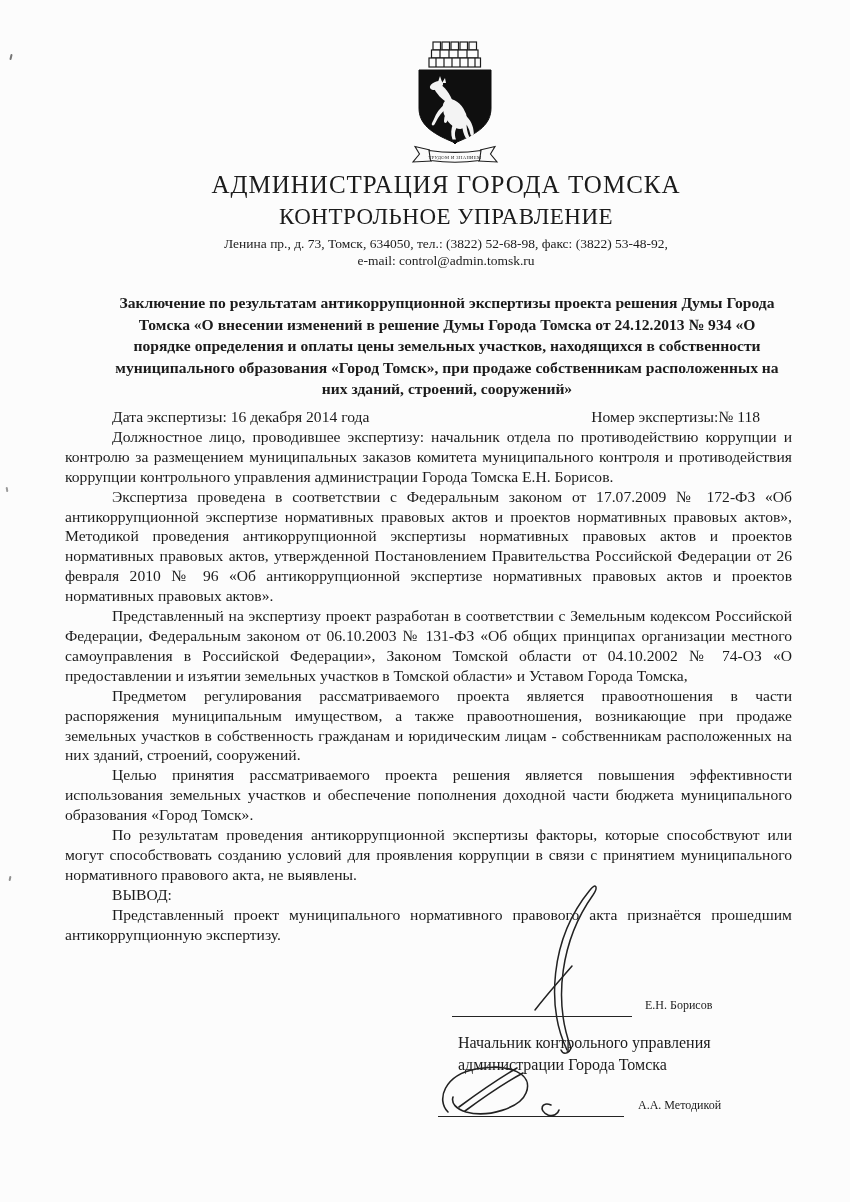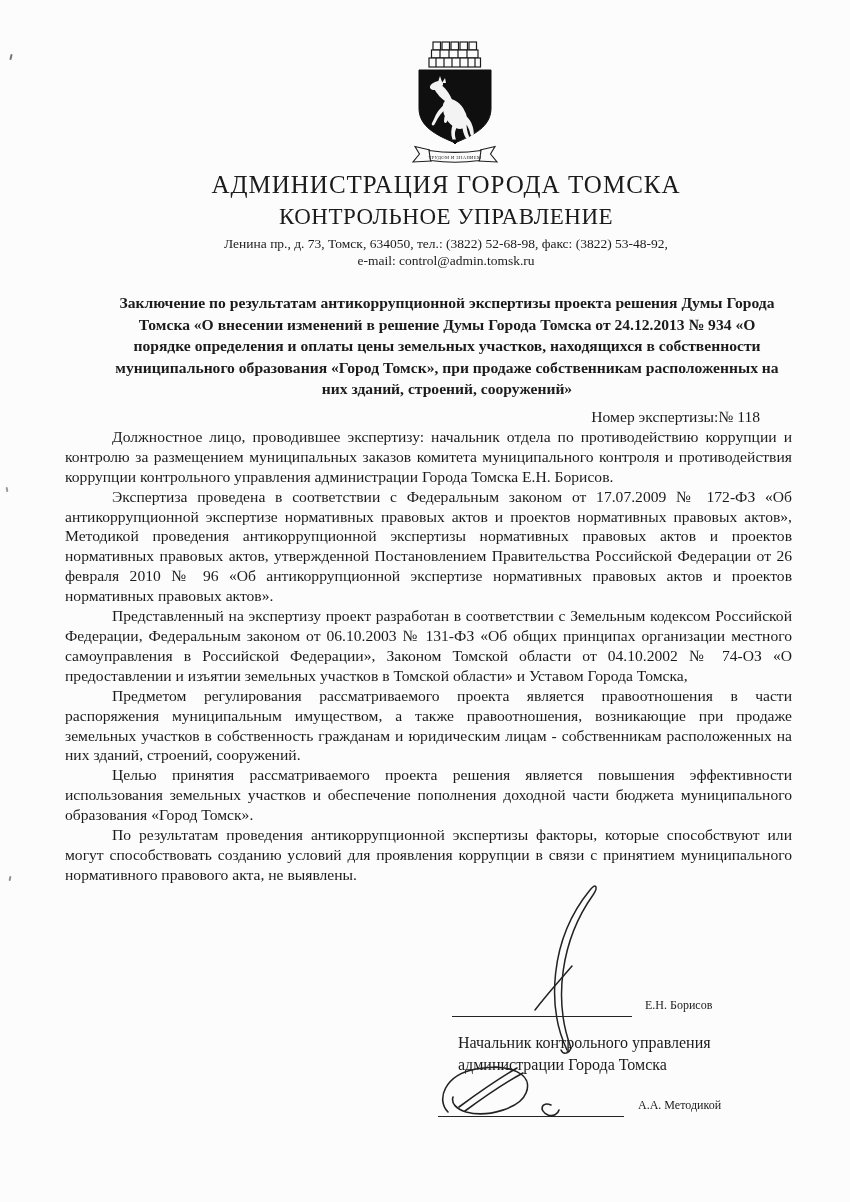--- a/index.html
+++ b/index.html
@@ -106,31 +106,34 @@
   <div class="doc-title">
     <div>Заключение по результатам антикоррупционной экспертизы проекта решения Думы Города</div>
     <div>Томска «О внесении  изменений в решение Думы Города Томска от 24.12.2013 № 934 «О</div>
     <div>порядке определения и оплаты цены земельных участков, находящихся в собственности</div>
     <div>муниципального образования «Город Томск», при продаже собственникам расположенных на</div>
     <div>них зданий, строений, сооружений»</div>
   </div>
 
   <div class="body-text">
     <div class="meta-row">
+      <span>Дата экспертизы: 16 декабря 2014 года</span>
       <span class="meta-right">
         <span>Номер экспертизы:</span>
         <span>№ 118</span>
       </span>
     </div>
     <p>Должностное лицо, проводившее экспертизу: начальник отдела по противодействию коррупции и контролю за размещением муниципальных заказов комитета муниципального контроля и противодействия коррупции контрольного управления администрации Города Томска Е.Н. Борисов.</p>
     <p>Экспертиза проведена в соответствии с Федеральным законом от 17.07.2009  № 172-ФЗ «Об антикоррупционной экспертизе нормативных правовых актов и проектов нормативных правовых актов», Методикой проведения антикоррупционной экспертизы нормативных правовых актов и проектов нормативных правовых актов, утвержденной Постановлением Правительства Российской Федерации от 26 февраля 2010  № 96 «Об антикоррупционной экспертизе нормативных правовых актов и проектов нормативных правовых актов».</p>
     <p>Представленный на экспертизу проект разработан в соответствии с Земельным кодексом Российской Федерации, Федеральным законом от 06.10.2003 № 131-ФЗ «Об общих принципах организации местного самоуправления в Российской Федерации», Законом Томской области от 04.10.2002 № 74-ОЗ «О предоставлении и изъятии земельных участков в Томской области» и Уставом Города Томска,</p>
     <p>Предметом регулирования рассматриваемого проекта является правоотношения в части распоряжения муниципальным имуществом, а также правоотношения, возникающие при  продаже земельных участков в собственность гражданам и юридическим лицам - собственникам расположенных на них зданий, строений, сооружений.</p>
     <p>Целью принятия рассматриваемого проекта решения является повышения эффективности использования земельных участков и обеспечение пополнения доходной части бюджета муниципального образования «Город Томск».</p>
     <p>По результатам проведения антикоррупционной экспертизы факторы, которые способствуют или могут способствовать созданию условий для проявления коррупции в связи с принятием муниципального нормативного правового акта, не выявлены.</p>
+    <p>ВЫВОД:</p>
+    <p>Представленный проект муниципального нормативного правового акта признаётся прошедшим антикоррупционную экспертизу.</p>
   </div>
 
   <svg class="sig-svg" style="left:493px;top:878px;" width="150" height="178" viewBox="0 0 150 178">
     <g fill="none" stroke="#222" stroke-width="1.5" stroke-linecap="round">
       <path d="M74,172 C54,130 56,62 97,12 C102,5 106,8 100,17 C68,62 60,122 78,170"></path>
       <path d="M78,170 C76,176 70,177 68,172"></path>
       <path d="M42,132 C56,114 68,101 79,88"></path>
     </g>
   </svg>
   <div class="sig-underline" style="left:452px;top:1002px;width:180px;"></div>

